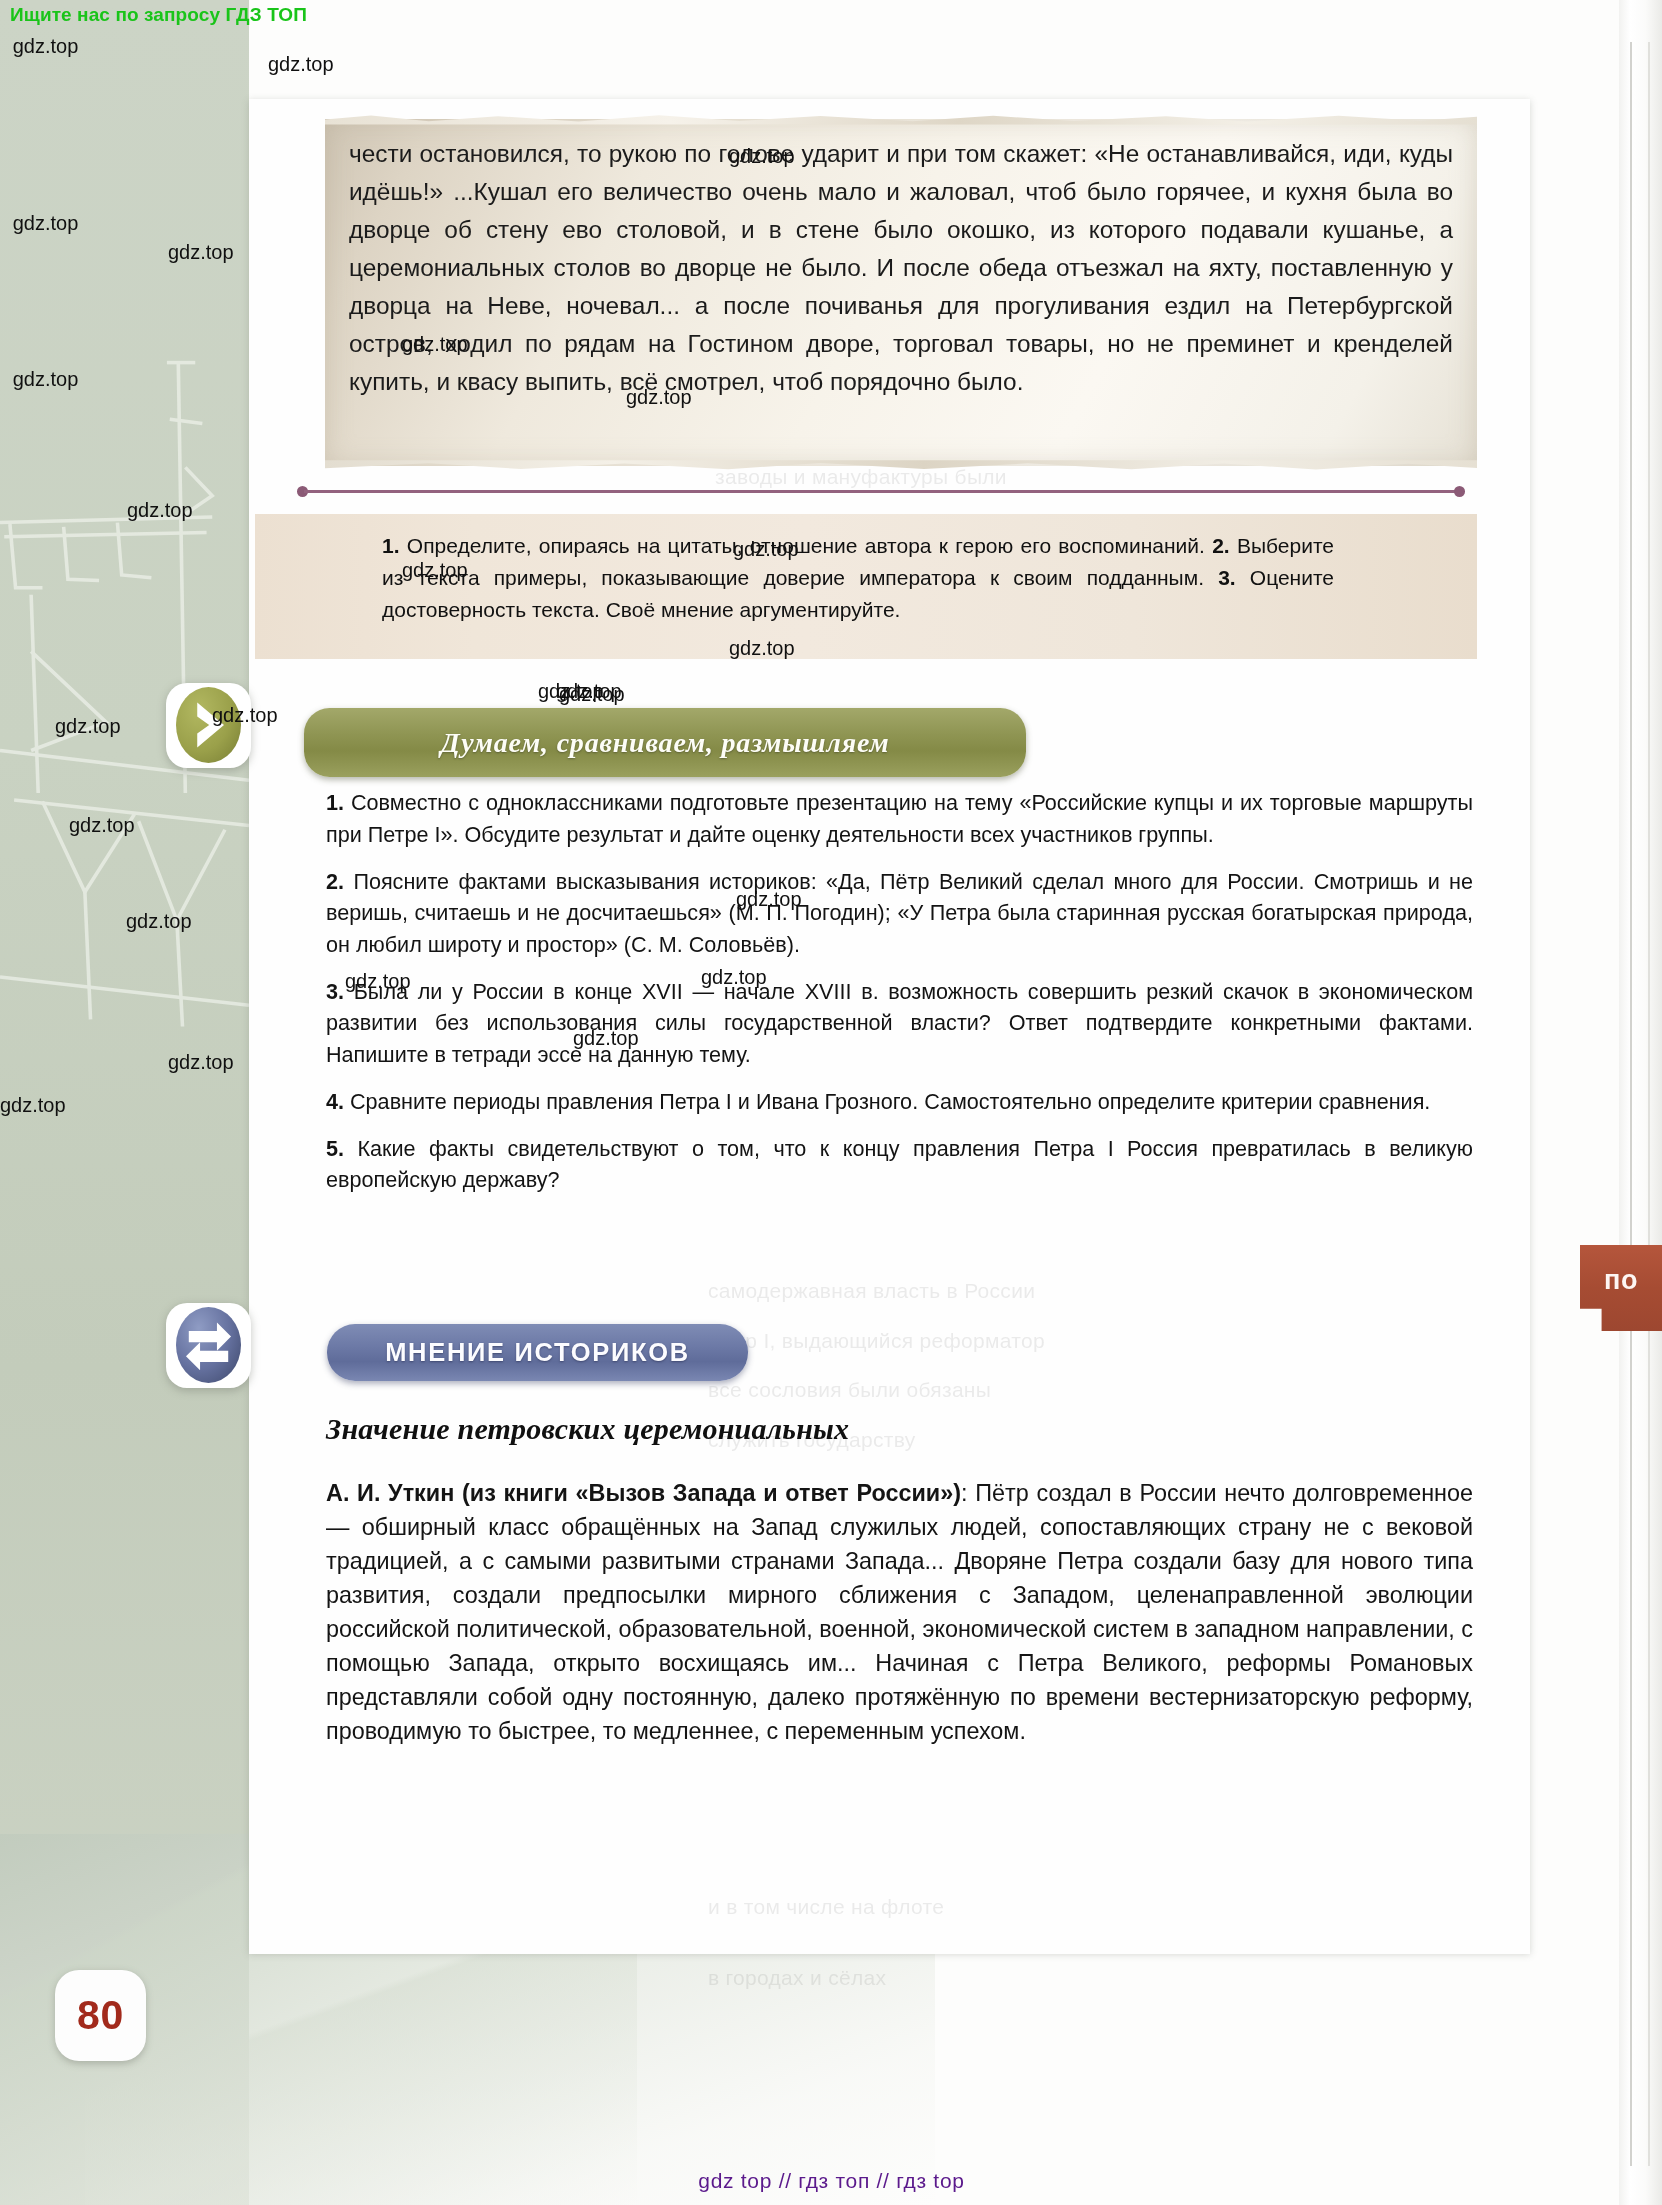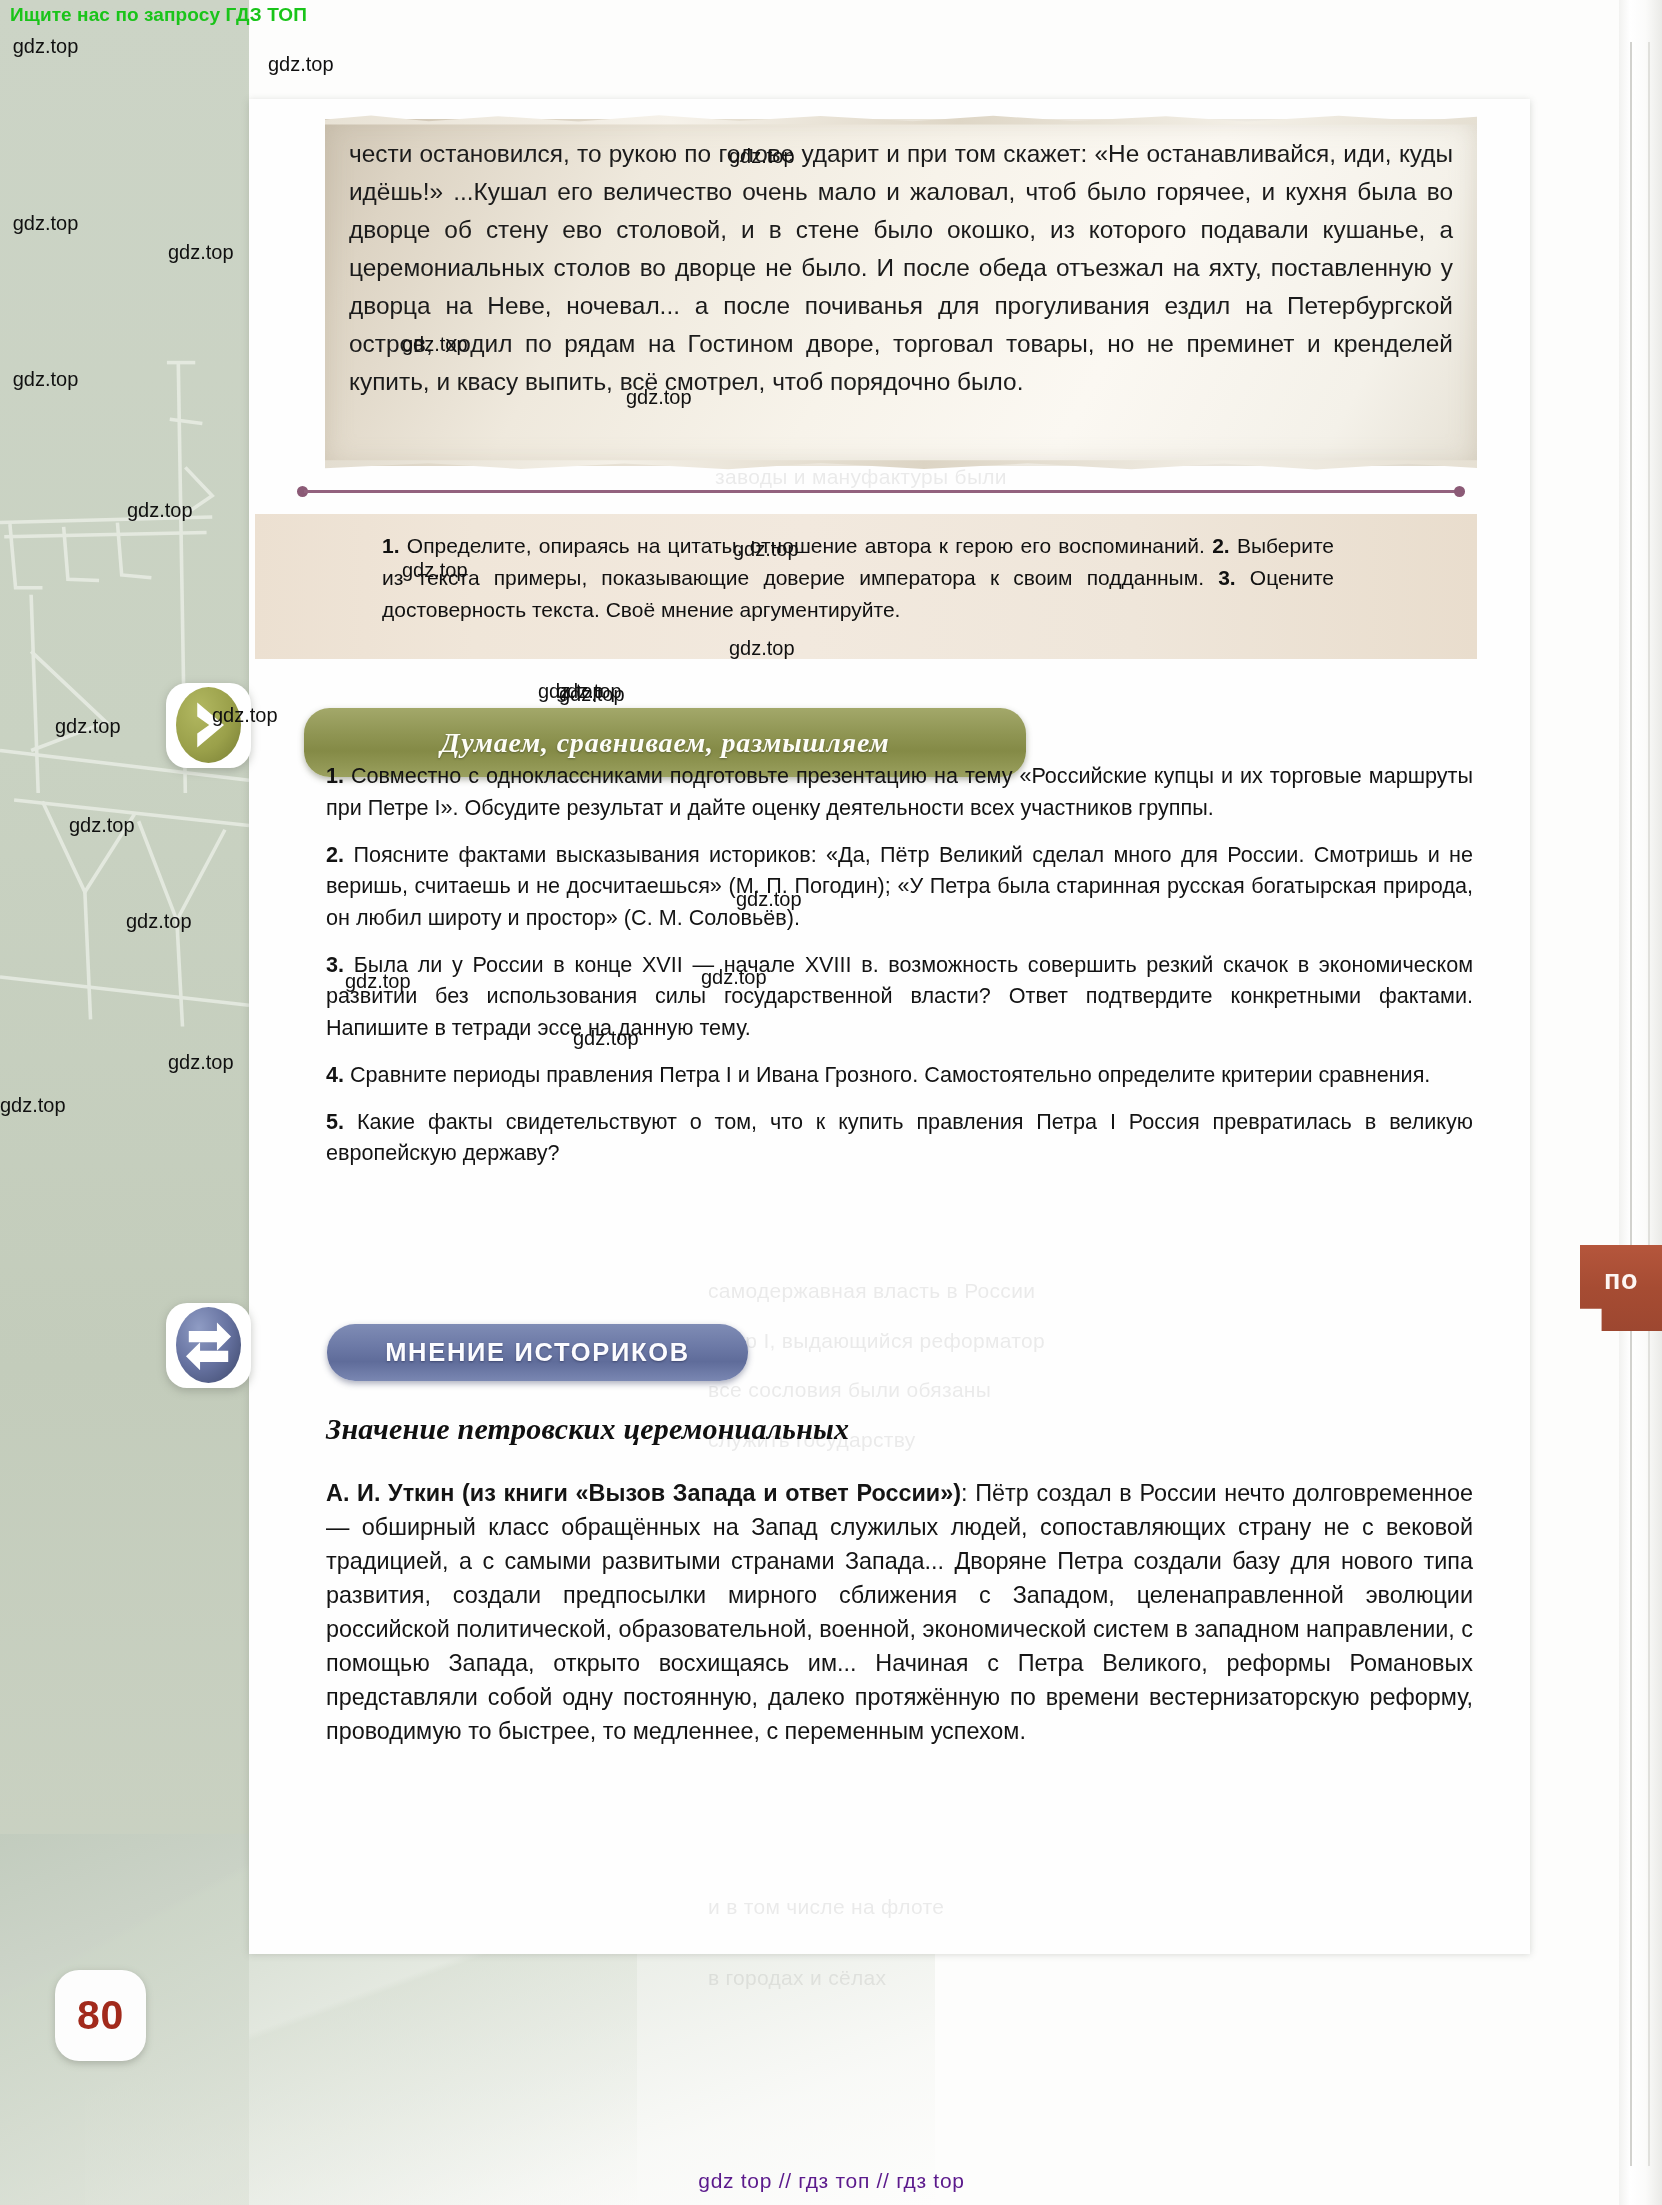--- a/index.html
+++ b/index.html
@@ -133,21 +133,21 @@
     background:linear-gradient(180deg,#7f8cb5 0%,#6c79a6 40%,#5f6c9a 66%,#7a87b2 100%);
     box-shadow:0 2.8px 6.4px rgba(70,78,110,.45);
   }
   .plaque-blue span{
     position:absolute;inset:0;display:flex;align-items:center;justify-content:center;
     color:#fcfcff;font-size:25.5px;font-weight:700;letter-spacing:1.7px;
     text-shadow:0 1.4px 2.1px rgba(40,46,80,.55);
   }
 
   
-  .qlist{position:absolute;left:326px;top:760px;width:1147px;}
+  .qlist{position:absolute;left:326px;top:787px;width:1147px;}
   .qitem{font-size:21.6px;line-height:31.5px;color:#131313;text-align:justify;margin-bottom:15.6px;}
   .qitem b{font-weight:700;}
 
   .sec-title{
     position:absolute;left:326px;top:1412px;width:1133px;
     font-family:"Liberation Serif", serif;font-style:italic;font-weight:700;
     font-size:30px;color:#101010;letter-spacing:0.2px;
   }
   .opinion{
     position:absolute;left:326px;top:1476px;width:1147px;
@@ -255,21 +255,21 @@
   </div>
   <div class="plaque-green">
     <span>Думаем, сравниваем, размышляем</span>
   </div>
 
   <div class="qlist" id="qlist">
       <div class="qitem"><b>1.</b><span> Совместно с одноклассниками подготовьте презентацию на тему «Российские купцы и их торговые маршруты при Петре I». Обсудите результат и дайте оценку деятельности всех участников группы.</span></div>
       <div class="qitem"><b>2.</b><span> Поясните фактами высказывания историков: «Да, Пётр Великий сделал много для России. Смотришь и не веришь, считаешь и не досчитаешься» (М. П. Погодин); «У Петра была старинная русская богатырская природа, он любил широту и простор» (С. М. Соловьёв).</span></div>
       <div class="qitem"><b>3.</b><span> Была ли у России в конце XVII — начале XVIII в. возможность совершить резкий скачок в экономическом развитии без использования силы государственной власти? Ответ подтвердите конкретными фактами. Напишите в тетради эссе на данную тему.</span></div>
       <div class="qitem"><b>4.</b><span> Сравните периоды правления Петра I и Ивана Грозного. Самостоятельно определите критерии сравнения.</span></div>
-      <div class="qitem"><b>5.</b><span> Какие факты свидетельствуют о том, что к купить правления Петра I Россия превратилась в великую европейскую державу?</span></div>
+      <div class="qitem"><b>5.</b><span> Какие факты свидетельствуют о том, что к концу правления Петра I Россия превратилась в великую европейскую державу?</span></div>
     </div>
 
   <div class="marker blue" style="left:166px;top:1303px;">
     <div class="oval"></div>
     <svg viewBox="0 0 92 108">
       <polygon points="18,34 58,34 58,22 78,42 58,62 58,50 18,50" fill="#ffffff"></polygon>
       <polygon points="74,62 34,62 34,50 14,70 34,90 34,78 74,78" fill="#ffffff"></polygon>
     </svg>
   </div>
   <div class="plaque-blue">

